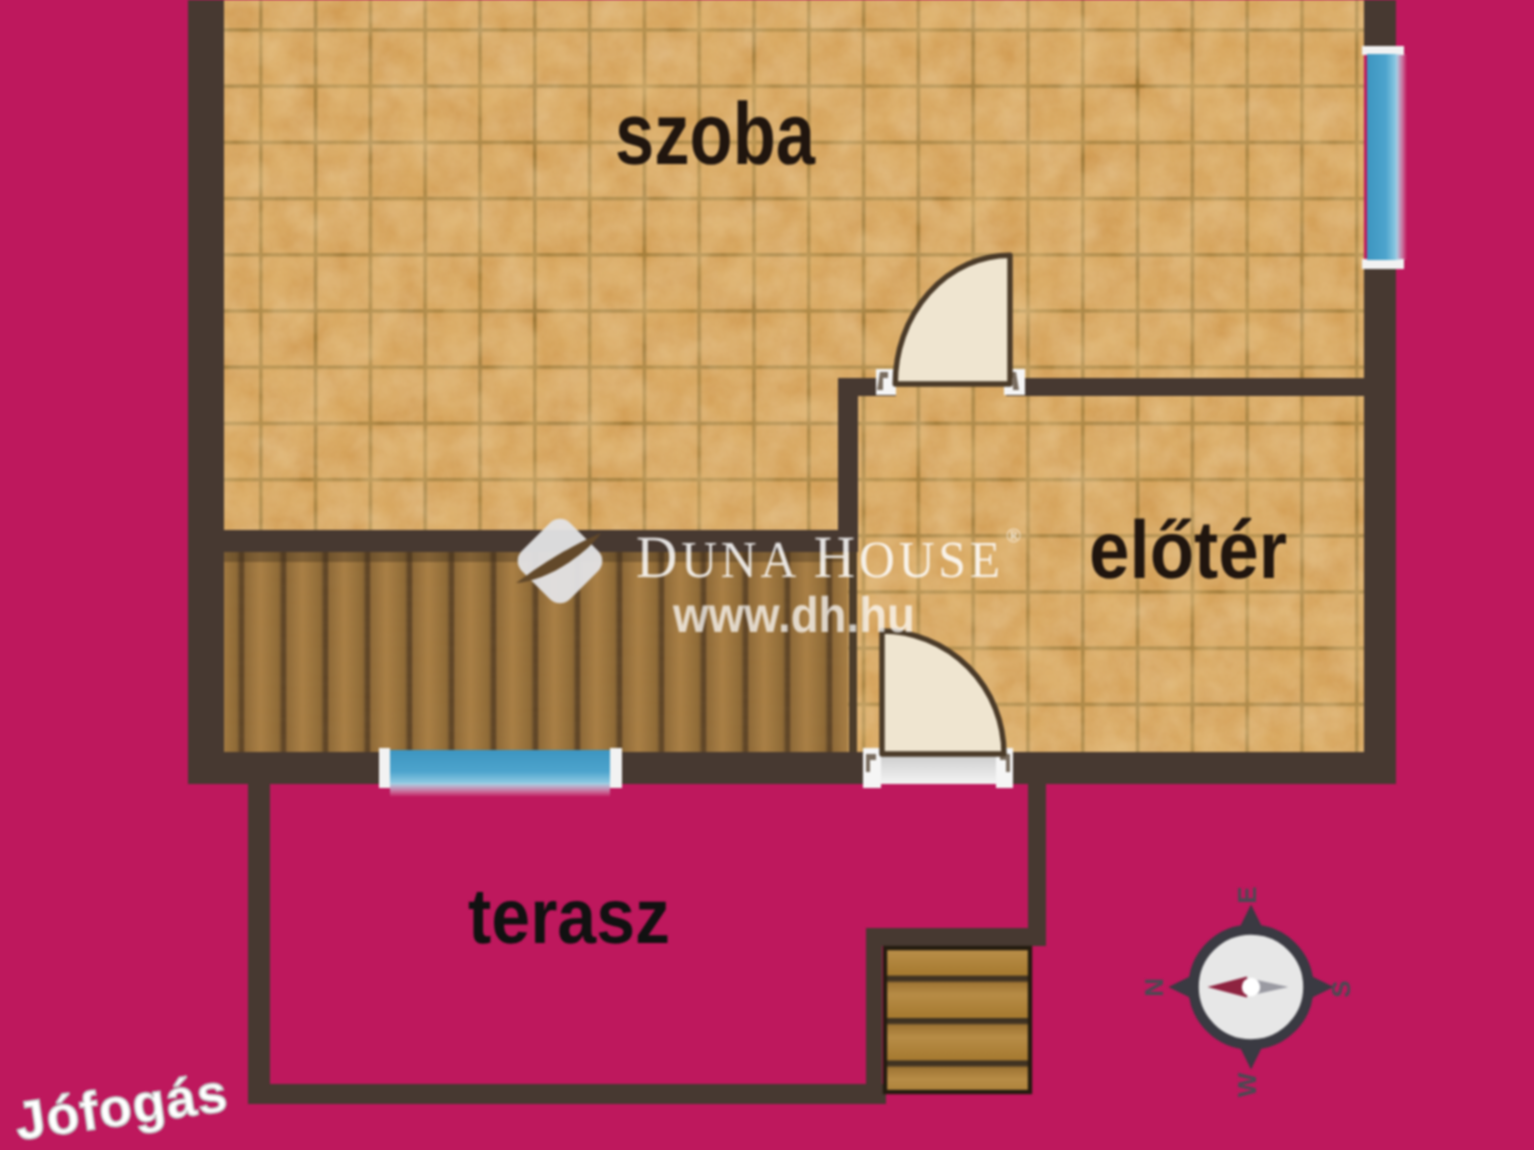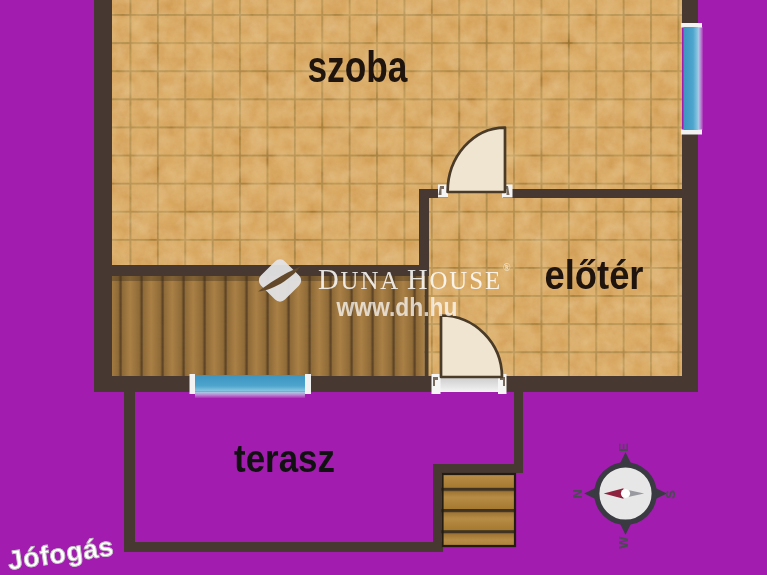--- a/index.html
+++ b/index.html
@@ -1,16 +1,16 @@
 <!DOCTYPE html>
 <html><head>
 <meta charset="utf-8">
 <style>
   html,body{margin:0;padding:0;background:#ffffff;}
-  #stage{position:relative;width:767px;height:575px;overflow:hidden;background:#a21caf;
+  #stage{position:relative;width:767px;height:575px;overflow:hidden;background:#be185d;
          font-family:"Liberation Sans", sans-serif;}
   #stage svg{filter:blur(0.6px);}
 </style>
 </head>
 <body>
 <div id="stage">
 <svg width="767" height="575" viewBox="0 0 767 575">
 <defs>
   <pattern id="tile" width="27.4" height="28.1" patternUnits="userSpaceOnUse" patternTransform="translate(129.5 154.6)">
     <rect width="27.4" height="28.1" fill="#cc9348"></rect>

